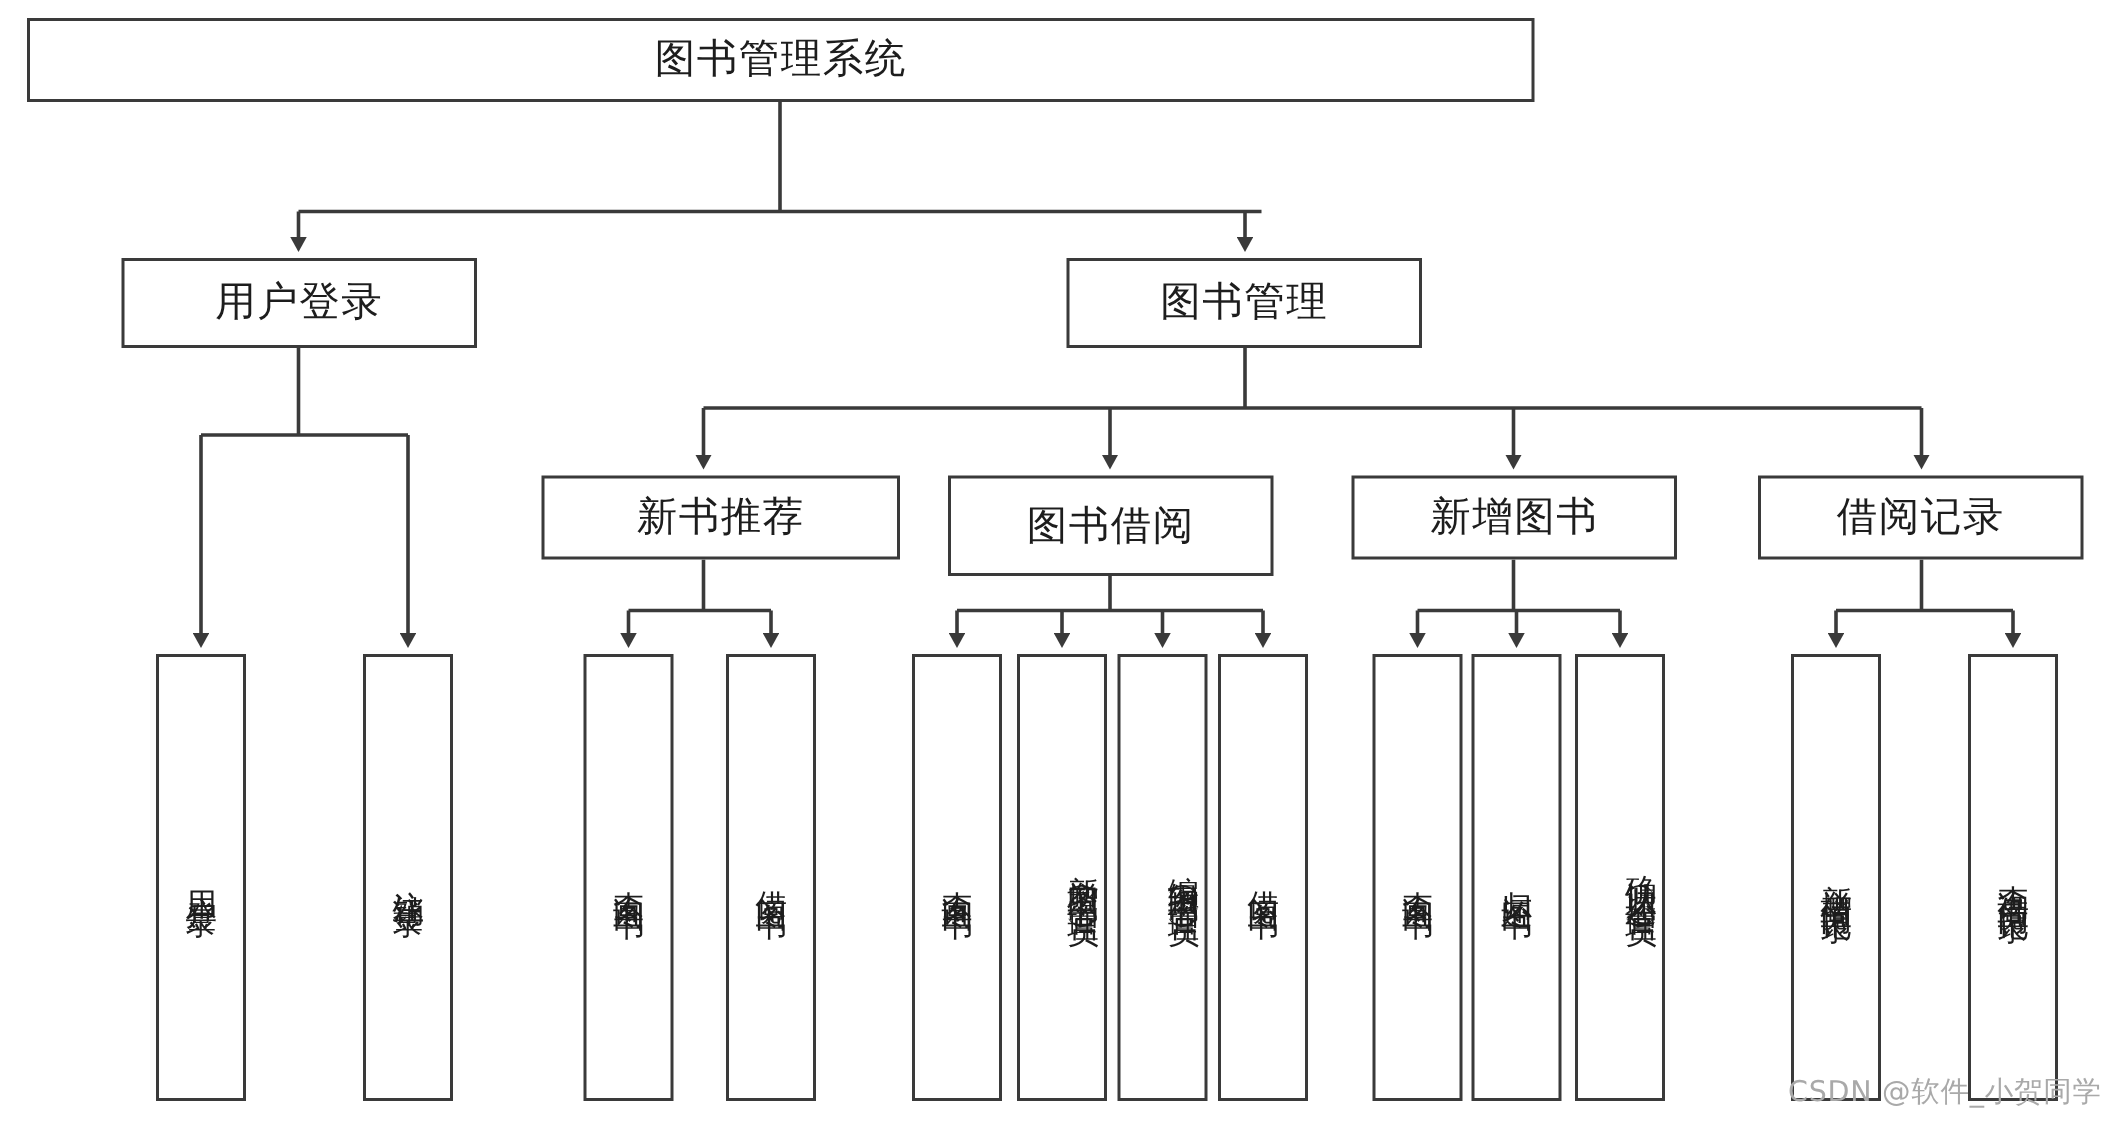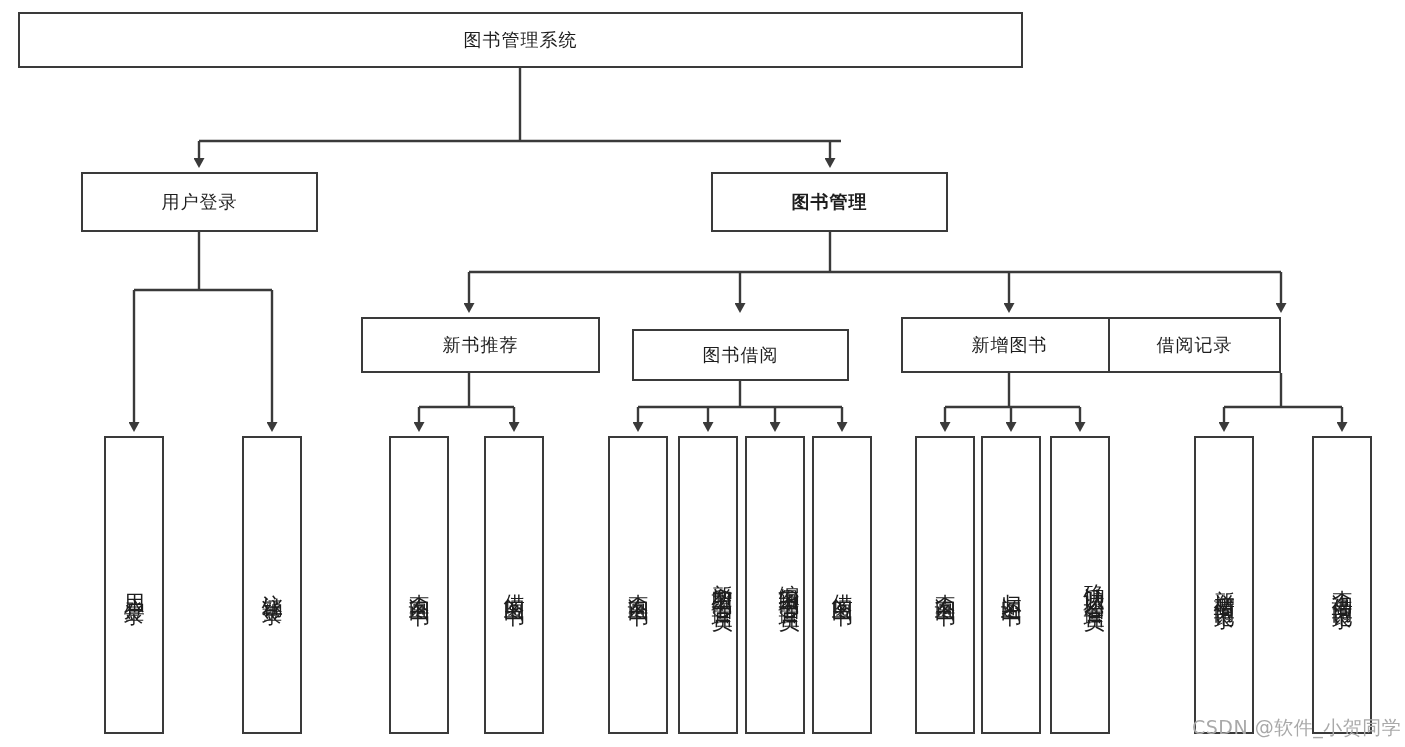--- a/index.html
+++ b/index.html
@@ -29,21 +29,21 @@
     box-sizing: border-box;
     border: 2px solid #3a3a3a;
     background: #ffffff;
     color: #1d1d1d;
     display: flex;
     align-items: center;
     justify-content: center;
     overflow: hidden;
   }
   .node.horiz {
-    font-size: 18px;
+    font-size: 27px;
     letter-spacing: 1px;
     line-height: 1.1;
   }
   .node.vert {
     writing-mode: vertical-rl;
     text-orientation: upright;
     font-size: 21px;
     line-height: 1.35;
     letter-spacing: 4px;
     padding: 4px 0;
@@ -115,34 +115,34 @@
     </g>
   </svg>
 
   <div class="node horiz" style="left: 18px; top: 12px; width: 1005px; height: 56px;">
     <span>图书管理系统</span>
   </div>
 
   <div class="node horiz" style="left: 81px; top: 172px; width: 237px; height: 60px;">
     <span>用户登录</span>
   </div>
-  <div class="node horiz" style="left: 711px; top: 172px; width: 237px; height: 60px; font-weight: bold;">
+  <div class="node horiz" style="left: 711px; top: 172px; width: 237px; height: 60px;">
     <span>图书管理</span>
   </div>
 
   <div class="node horiz" style="left: 361px; top: 317px; width: 239px; height: 56px;">
     <span>新书推荐</span>
   </div>
-  <div class="node horiz" style="left: 632px; top: 317px; width: 217px; height: 52px; margin-top: 12px;">
+  <div class="node horiz" style="left: 632px; top: 317px; width: 217px; height: 67px;">
     <span>图书借阅</span>
   </div>
   <div class="node horiz" style="left: 901px; top: 317px; width: 217px; height: 56px;">
     <span>新增图书</span>
   </div>
-  <div class="node horiz" style="left: 1108px; top: 317px; width: 173px; height: 56px;">
+  <div class="node horiz" style="left: 1172px; top: 317px; width: 217px; height: 56px;">
     <span>借阅记录</span>
   </div>
 
   <div class="node vert" style="left: 104px; top: 436px; width: 60px; height: 298px;">
     <span>用户登录</span>
   </div>
   <div class="node vert" style="left: 242px; top: 436px; width: 60px; height: 298px;">
     <span>注销登录</span>
   </div>
   <div class="node vert" style="left: 389px; top: 436px; width: 60px; height: 298px;">

